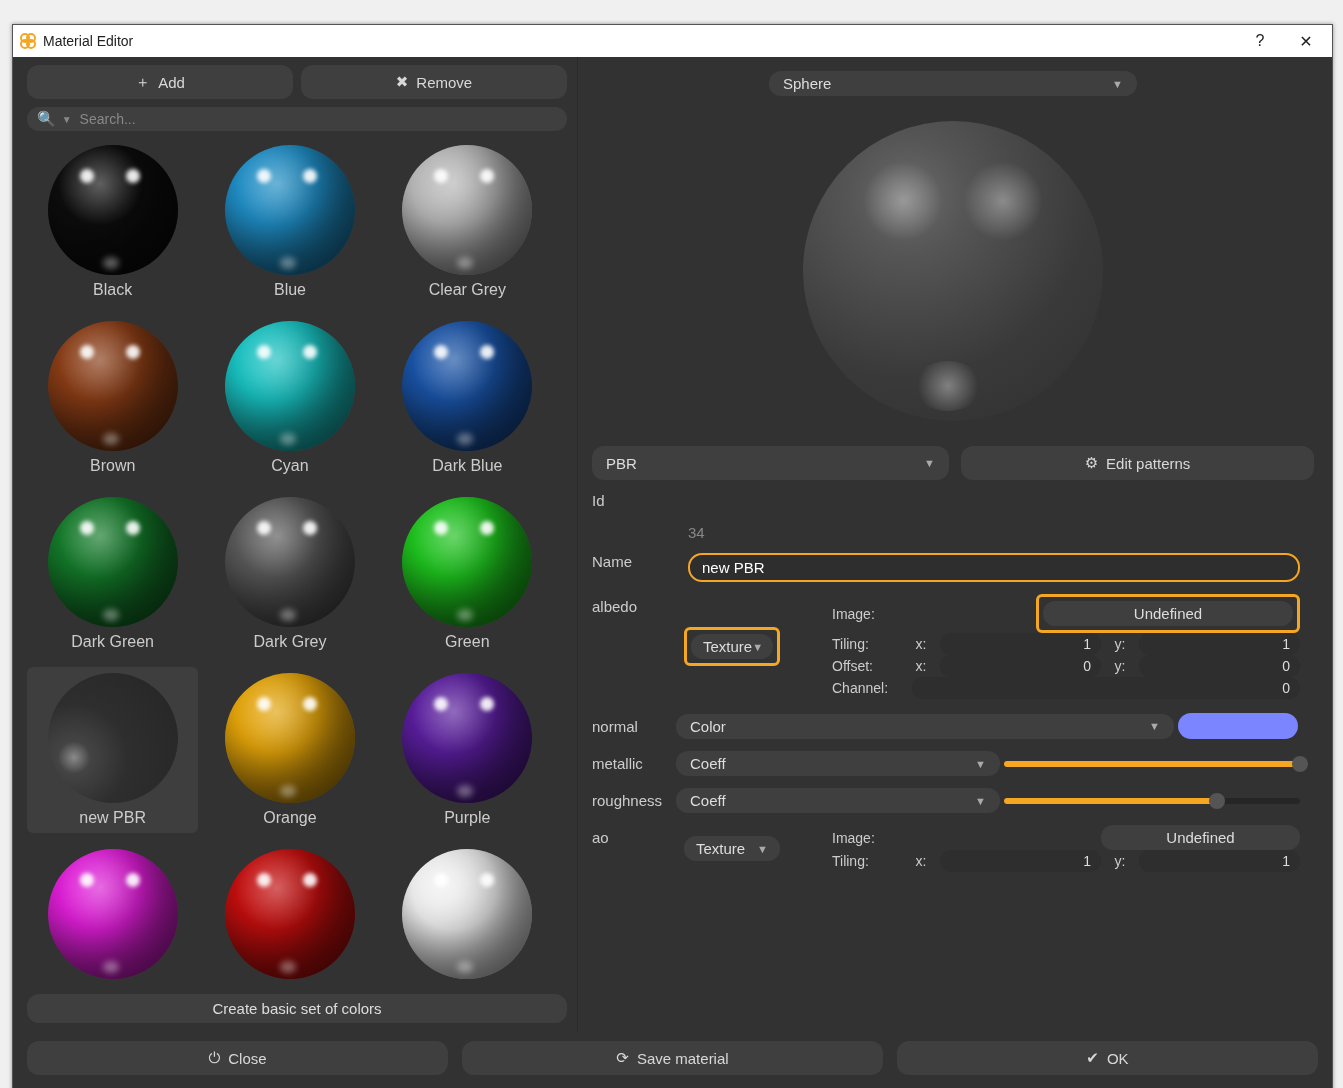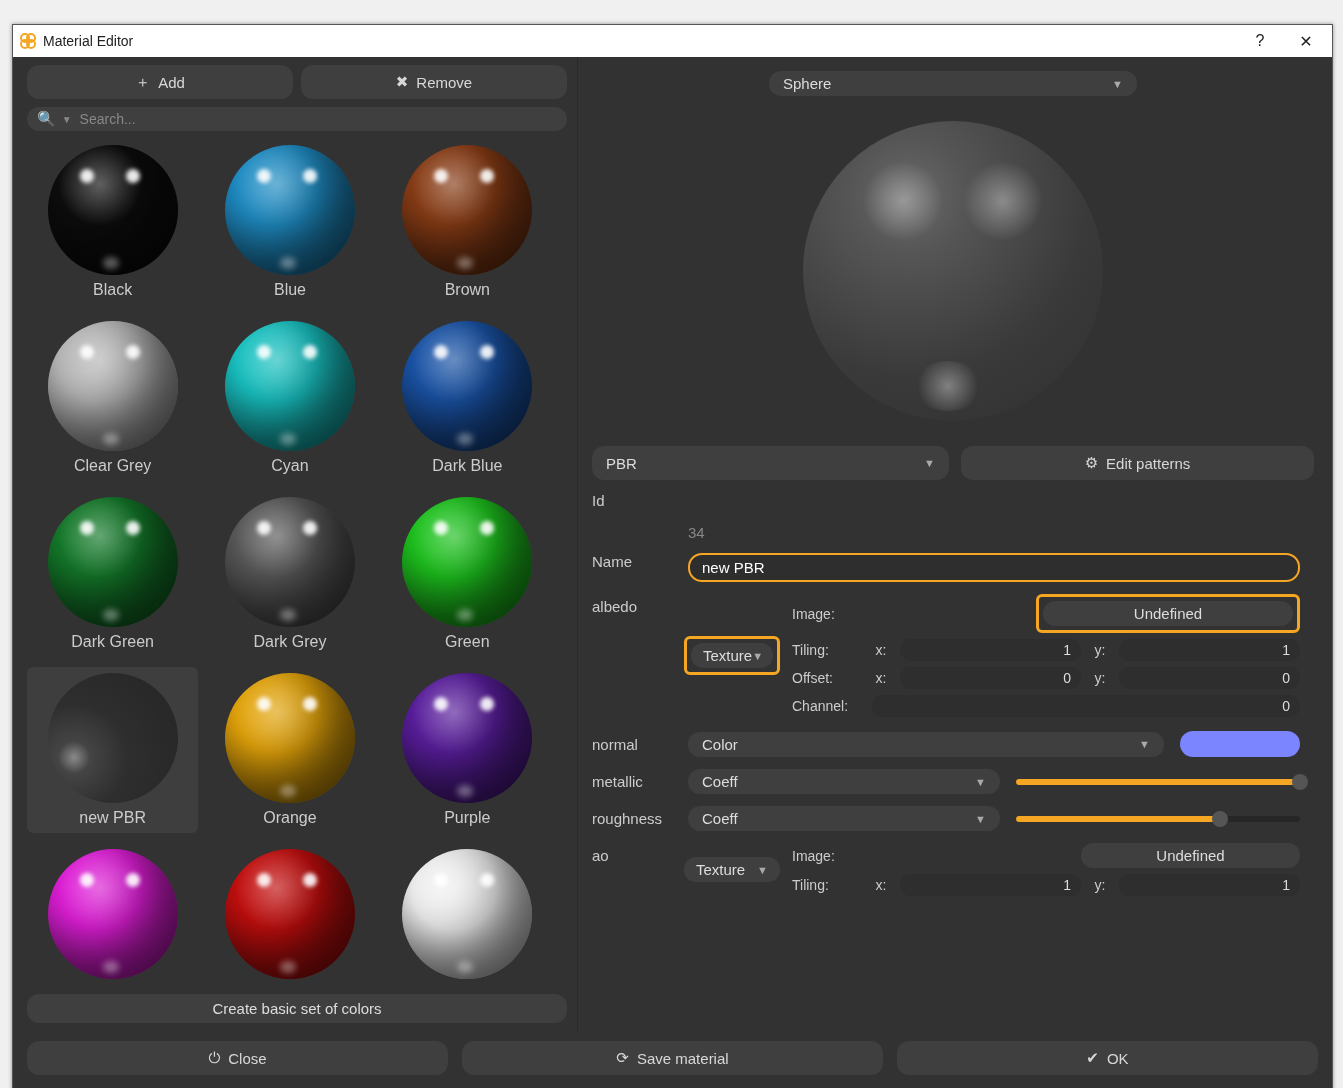--- a/index.html
+++ b/index.html
@@ -227,21 +227,22 @@
   .prop-block > .label { width: 80px; padding-top: 4px; color: #ccc; }
   .mid-dd {
     width: 96px;
     align-self: center;
   }
   .mid-dd .dd { padding: 4px 12px; }
   .tex-grid {
     flex: 1;
     display: flex;
     flex-direction: column;
-    gap: 6px;
+    gap: 0;
+    margin-left: 40px;
   }
   .tex-row { display: flex; align-items: center; gap: 10px; }
   .tex-row .tlabel { width: 70px; color: #ccc; font-size: 14px; }
   .tex-row .axis { width: 18px; color: #ccc; font-size: 14px; text-align: center; }
   .num-field, .sel-field {
     flex: 1;
     background: #2e2e2e;
     border-radius: 12px;
     padding: 3px 10px;
     color: #ddd;
@@ -256,21 +257,21 @@
     text-align: center;
     color: #ddd;
     cursor: pointer;
   }
   
   .hl {
     border: 3px solid #f5a623;
     border-radius: 6px;
     padding: 4px;
   }
-  .simple-row { display: flex; align-items: center; gap: 16px; margin-bottom: 12px; }
+  .simple-row { display: flex; align-items: center; gap: 4px; margin-bottom: 12px; }
   .simple-row > .label { width: 80px; color: #ccc; }
   .simple-row .dd { flex: 1; max-width: 470px; }
   .color-swatch {
     width: 120px;
     height: 26px;
     border-radius: 13px;
     background: #7a85ff;
     cursor: pointer;
   }
   .slider {
@@ -355,30 +356,30 @@
               </div>
               <div class="mat-label">Black</div>
             </div>
             <div class="mat">
               <div class="sphere" style="background: radial-gradient(circle at 40% 30%, rgb(109, 182, 218) 0%, rgb(31, 142, 198) 35%, rgb(16, 71, 99) 100%);">
                 <div class="lowlight"></div>
               </div>
               <div class="mat-label">Blue</div>
             </div>
             <div class="mat">
+              <div class="sphere" style="background: radial-gradient(circle at 40% 30%, rgb(210, 210, 210) 0%, rgb(185, 185, 185) 35%, rgb(93, 93, 93) 100%);">
+                <div class="lowlight"></div>
+              </div>
+              <div class="mat-label">Clear Grey</div>
+            </div>
+            <div class="mat">
               <div class="sphere" style="background: radial-gradient(circle at 40% 30%, rgb(179, 129, 104) 0%, rgb(138, 61, 22) 35%, rgb(69, 31, 11) 100%);">
                 <div class="lowlight"></div>
               </div>
               <div class="mat-label">Brown</div>
-            </div>
-            <div class="mat">
-              <div class="sphere" style="background: radial-gradient(circle at 40% 30%, rgb(210, 210, 210) 0%, rgb(185, 185, 185) 35%, rgb(93, 93, 93) 100%);">
-                <div class="lowlight"></div>
-              </div>
-              <div class="mat-label">Clear Grey</div>
             </div>
             <div class="mat">
               <div class="sphere" style="background: radial-gradient(circle at 40% 30%, rgb(106, 216, 216) 0%, rgb(25, 195, 195) 35%, rgb(13, 98, 98) 100%);">
                 <div class="lowlight"></div>
               </div>
               <div class="mat-label">Cyan</div>
             </div>
             <div class="mat">
               <div class="sphere" style="background: radial-gradient(circle at 40% 30%, rgb(106, 144, 198) 0%, rgb(26, 84, 168) 35%, rgb(13, 42, 84) 100%);">
                 <div class="lowlight"></div>

